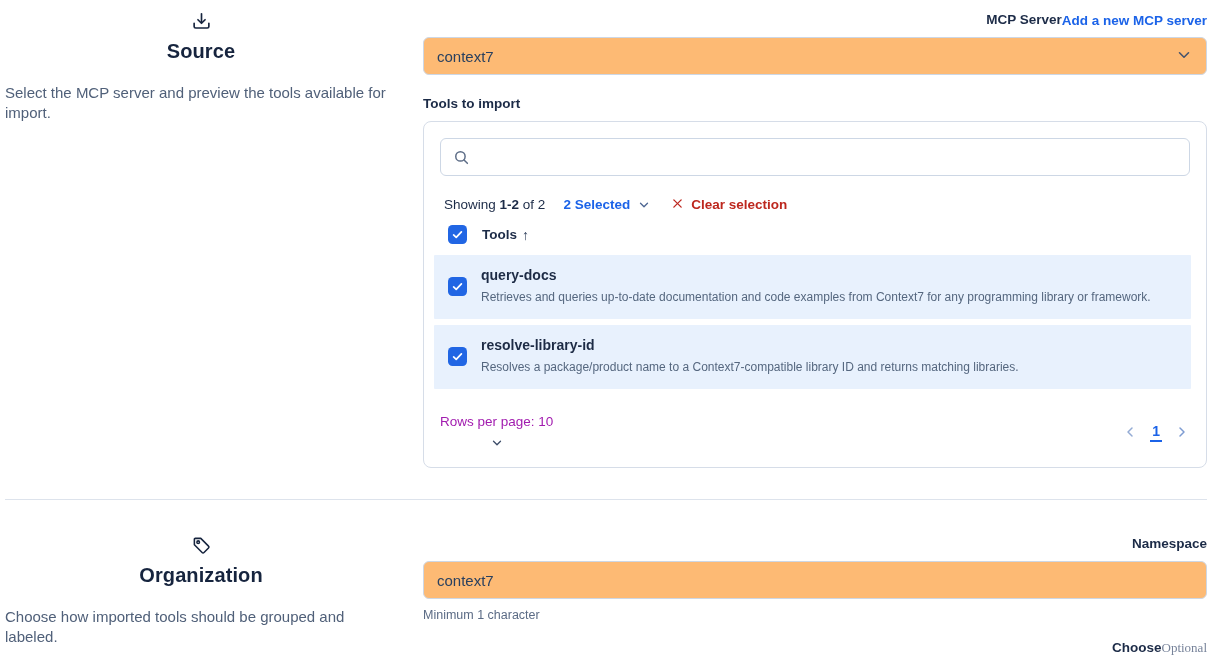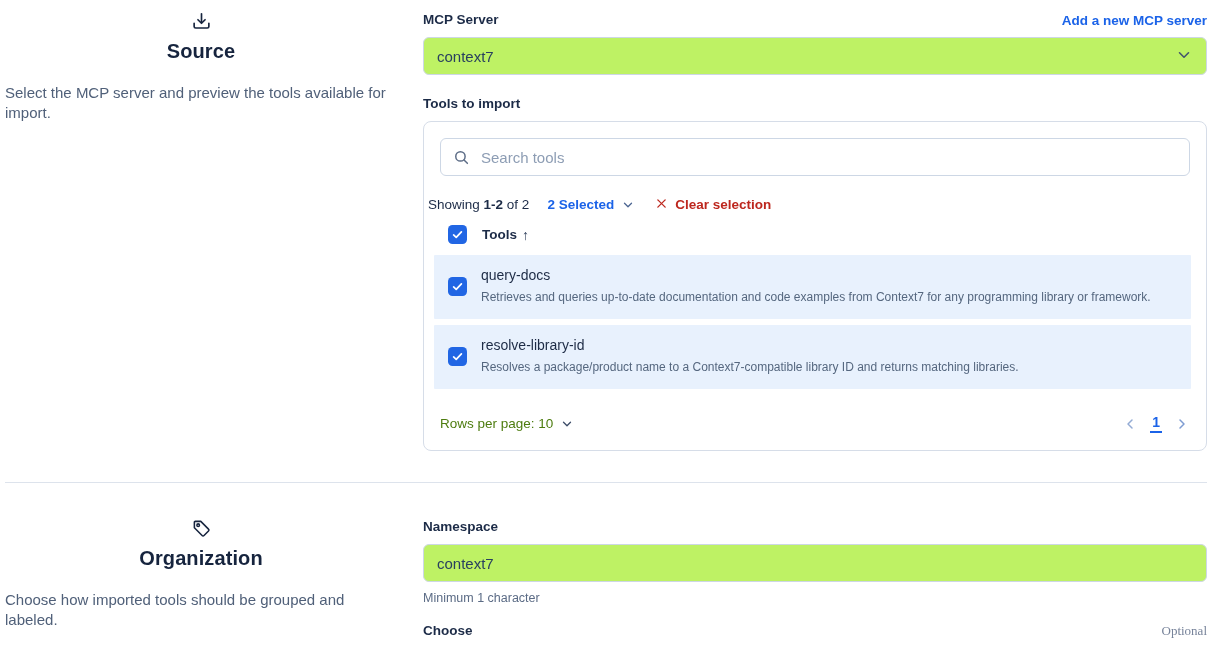--- a/index.html
+++ b/index.html
@@ -21,29 +21,29 @@
   }
   .section-title svg { flex-shrink:0; }
   .section-desc {
     font-size:15px; line-height:20px; color:#506079; max-width:388px;
   }
 
   .field-label {
     font-size:13.5px; font-weight:600; color:#1c2b47; line-height:16px;
   }
   .label-row {
-    display:flex; justify-content:space-between; align-items:center;
+    display:flex; justify-content:flex-end; align-items:center;
     margin:2px 0 9px;
   }
   .link { font-size:13.5px; font-weight:600; color:#1b63e8; cursor:pointer; }
   .optional { font-size:13px; font-weight:400; color:#77839a;font-family:Liberation Serif, serif; }
 
   .select-box, .text-input-wrap {
     height:38px; border:1.5px solid #cdd7e5; border-radius:6px;
-    background:#bef264; display:flex; align-items:center;
+    background:#fdba74; display:flex; align-items:center;
     padding:0 13px; font-size:15px; color:#29405f;
     justify-content:space-between; width:100%;
   }
   .text-input-wrap input {
     border:none; outline:none; font-family:inherit; font-size:15px;
     color:#29405f; width:100%; background:transparent; padding:0;
   }
   .chev { flex-shrink:0; }
 
   .panel {
@@ -54,21 +54,21 @@
     height:38px; border:1.5px solid #cdd7e5; border-radius:6px;
     display:flex; align-items:center; gap:9px; padding:0 12px; margin:0 16px;
   }
   .search-box input {
     border:none; outline:none; width:100%; font-family:inherit;
     font-size:15px; color:#29405f; background:transparent;
   }
   .search-box input::placeholder { color:#8d9db4; opacity:1; }
 
   .meta-row {
-    display:flex; align-items:center; margin:21px 4px 13px; font-size:13.5px;
+    display:flex; align-items:center; margin:21px 20px 13px; font-size:13.5px;
   }
   .showing { color:#1c2b47; margin-right:18px; }
   .showing b { font-weight:700; }
   .selected-btn {
     color:#1b63e8; font-weight:600; display:flex; align-items:center;
     gap:7px; margin-right:20px; cursor:pointer;
   }
   .clear-btn {
     color:#bd271e; font-weight:600; display:flex; align-items:flex-start;
     gap:7px; cursor:pointer;
@@ -88,30 +88,30 @@
     display:flex; align-items:center; justify-content:center; flex-shrink:0;
     cursor:pointer;
   }
 
   .rows { margin:0 15px 0 10px; }
   .tool-row {
     background:#e8f1fd; border-radius:1px; display:flex; align-items:center;
     gap:14px; padding:12px 16px 13px 14px; margin-bottom:6px; cursor:pointer;
   }
   .tool-row:last-child { margin-bottom:3px; }
-  .tool-name { font-size:14px; font-weight:400; color:#1d2b45; margin-bottom:6px; }
+  .tool-name { font-size:14px; font-weight:700; color:#1d2b45; margin-bottom:6px; }
   .tool-desc { font-size:12px; line-height:17px; color:#55677f; max-width:712px; }
 
   .panel-footer {
     display:flex; justify-content:space-between; align-items:center;
     padding:22px 16px 17px; 
   }
   .rows-per-page {
-    font-size:13.5px; color:#4d7c0f; display:flex; align-items:center;
-    gap:7px; cursor:pointer;
+    font-size:13.5px; color:#a21caf; display:flex; align-items:center;
+    gap:7px; cursor:pointer;flex-direction:column;
   }
   .pagination { display:flex; align-items:center; gap:12px; }
   .page-btn { cursor:pointer; display:flex; align-items:center; }
   .page-num {
     font-size:14px; font-weight:700; color:#1b63e8; cursor:pointer;
     border-bottom:2px solid #1b63e8; padding:0 2px 1px;
   }
 
   .divider { border:none; border-top:1.5px solid #dde3ec; margin:31px 0 0 0; }
   .section-2 { margin-top:34px; }
@@ -156,21 +156,20 @@
       <div class="field-label" style="margin:21px 0 0;">Tools to import</div>
 
       <div class="panel">
         <div class="search-box">
           <span style="display:flex;">
             <svg width="17" height="17" viewBox="0 0 16 16" fill="none" stroke="#5c6c86" stroke-width="1.4" stroke-linecap="round">
               <circle cx="7" cy="7" r="4.4"></circle>
                 <path d="M10.4 10.4 13.5 13.5"></path>
             </svg>
           </span>
-          <input type="text" placeholder="Search tools" style="">
         </div>
 
         <div class="meta-row">
           <span class="showing">
             <span>Showing</span>
             <b>1-2</b>
             <span>of 2</span>
           </span>
           <span class="selected-btn">
             <span>2 Selected</span>

